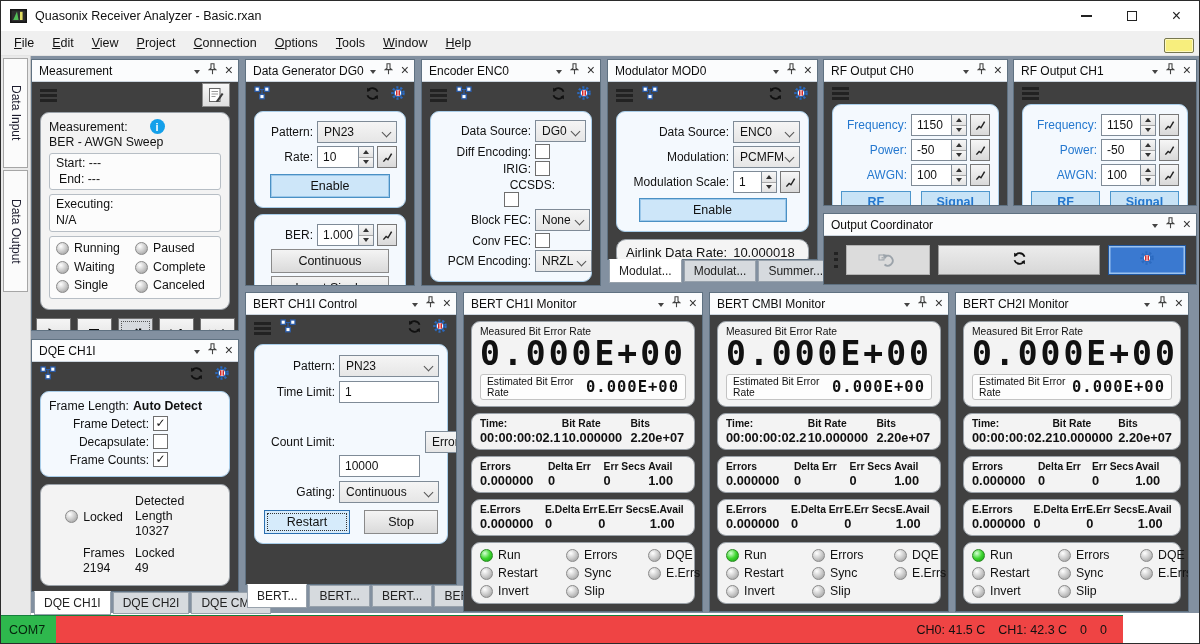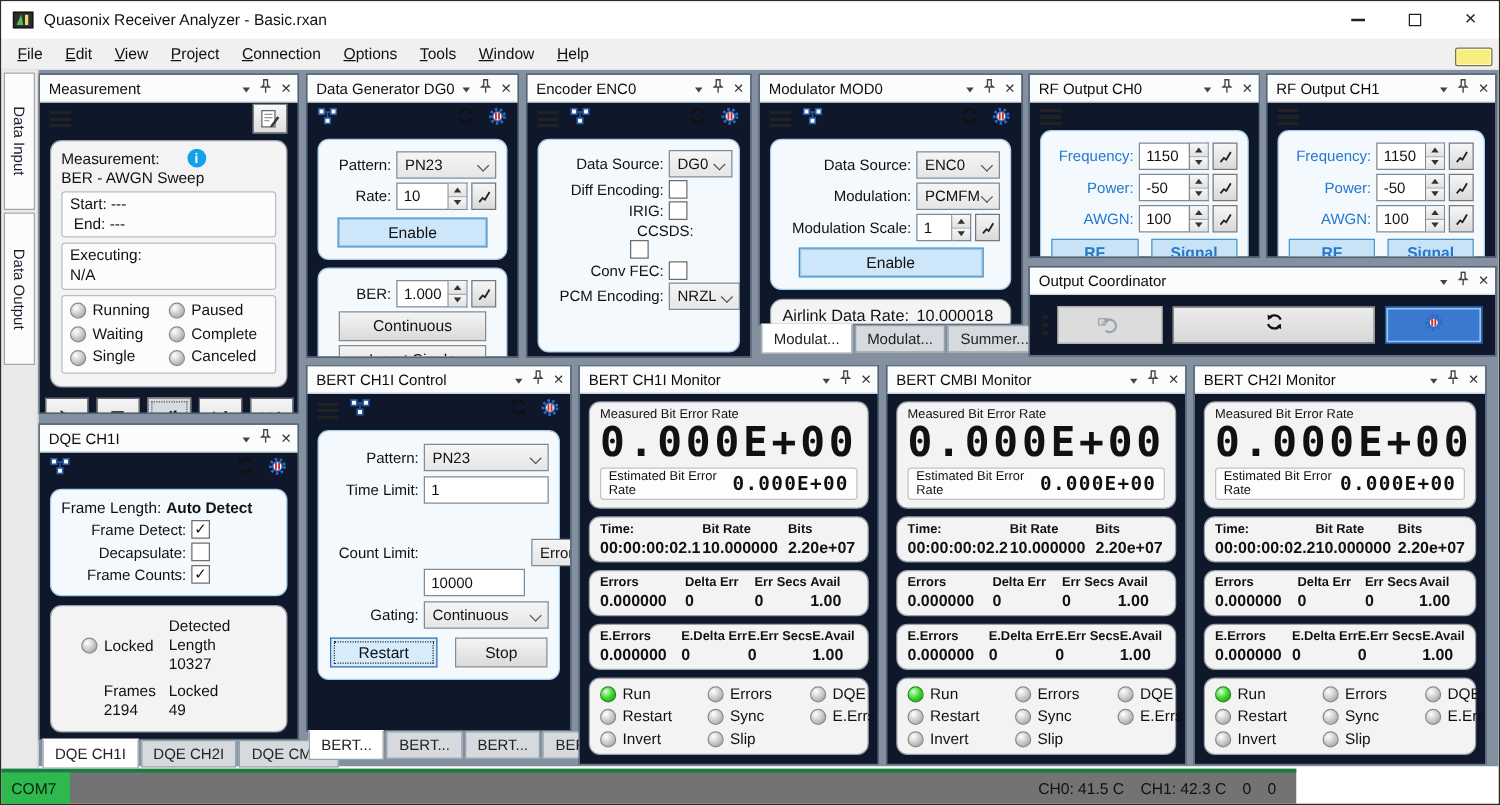--- a/index.html
+++ b/index.html
@@ -18,21 +18,21 @@
   .menu-item{padding:0 9px;font-size:12.5px;height:100%;display:flex;align-items:center;}
   .menu-item>span{display:block;}
   .menu-item>span::first-letter{text-decoration:underline;}
   .menu-indicator{position:absolute;right:5px;bottom:2px;width:28px;height:13px;background:#f7ee7d;border:1px solid #77774f;border-radius:2px;box-shadow:inset 0 0 0 1px #fdf9c0;}
   .workspace{position:absolute;left:0;top:55px;right:0;bottom:30px;background:#8290a0;}
   
   .leftstrip{position:absolute;left:0;top:55px;width:30px;height:559px;background:#e9e9e9;border-right:1px solid #c6c6c6;box-sizing:border-box;}
   .vtab{position:absolute;left:2px;width:25px;background:#fbfbfb;border:1px solid #a6a6a6;box-sizing:border-box;
         writing-mode:vertical-rl;display:flex;align-items:center;justify-content:center;font-size:12px;color:#1c1c2e;}
   
-  .panel{position:absolute;border:1px solid #5f7181;background:#0f172a;display:flex;flex-direction:column;box-sizing:border-box;}
+  .panel{position:absolute;border:1px solid #5f7181;background:#404040;display:flex;flex-direction:column;box-sizing:border-box;}
   .ptitle{height:21px;flex:none;background:#fbfcfd;border-bottom:1px solid #ccd5de;display:flex;align-items:center;padding:0 5px 0 7px;font-size:12px;color:#0d0d0d;}
   .ticons{margin-left:auto;display:flex;align-items:center;gap:8px;}
   .caret{width:0;height:0;border-top:4px solid #444;border-left:3.5px solid transparent;border-right:3.5px solid transparent;margin-top:2px;}
   .closex{font-size:14px;line-height:1;color:#333;margin-top:-1px;}
   .pbody{flex:1;display:flex;flex-direction:column;overflow:hidden;}
   .ptools{height:26px;flex:none;display:flex;align-items:center;padding:0 8px;gap:9px;}
   .tright{margin-left:auto;display:flex;gap:10px;align-items:center;}
   .hamb{width:17px;height:13px;background:repeating-linear-gradient(#222 0 2.6px,transparent 2.6px 5.2px);}
   .toolbtn{width:26px;height:22px;border:1px solid #8a8a8a;background:linear-gradient(#f7f7f7,#dedede);display:flex;align-items:center;justify-content:center;}
   
@@ -93,21 +93,21 @@
   
   .ocbody{display:flex;align-items:center;gap:8px;padding:9px 10px;}
   .ocbtn{height:30px;border:1px solid #9a9a9a;background:linear-gradient(#ececec,#d7d7d7);display:flex;align-items:center;justify-content:center;box-sizing:border-box;flex:none;}
   .ocbtn.disabled{background:#dcdcdc;border-color:#b3b3b3;}
   .ocbtn.active{background:#3a79d0;border-color:#2057a0;box-shadow:inset 0 0 0 1.5px #9cc3ef;}
   
   .tabstrip{position:absolute;display:flex;gap:2px;}
   .tab{height:22px;padding:0 9px;display:flex;align-items:center;font-size:12px;background:#d6dade;border:1px solid #98a2ac;color:#222;box-sizing:border-box;}
   .tab.active{background:#fff;height:24px;margin-top:-1px;border-top-color:#fff;position:relative;z-index:2;}
   
-  .statusbar{position:absolute;left:0;top:614px;width:1036px;height:29px;background:#737373;display:flex;align-items:center;box-sizing:border-box;border-top:3px solid #15803d;}
+  .statusbar{position:absolute;left:0;top:614px;width:1122px;height:29px;background:#ef4444;display:flex;align-items:center;box-sizing:border-box;border-top:1px solid #15803d;}
   .combadge{width:55px;height:100%;background:#2eb84d;display:flex;align-items:center;padding-left:8px;font-size:12.5px;color:#06230c;box-sizing:border-box;}
   .statusright{margin-left:auto;display:flex;align-items:center;padding-right:12px;font-size:12.5px;gap:0;}
   .statusright span{margin-left:13px;}
   .centered{justify-content:center;}
 </style>
 </head>
 <body>
 
 <div class="titlebar">
   <span class="appicon">
@@ -534,20 +534,26 @@
         </div>
       <div class="frow" style="margin:2px 0;">
           <span class="flabel w92">IRIG:</span>
           <span class="cb"></span>
         </div>
       <div class="frow" style="margin:2px 0;flex-direction:column;">
           <span class="flabel w92">CCSDS:</span>
           <span class="cb"></span>
         </div>
       <div class="frow" style="margin:2px 0;">
+        <span class="flabel w92">Block FEC:</span>
+        <span class="combo" style="width:72px;">
+            <span>None</span>
+          </span>
+      </div>
+      <div class="frow" style="margin:2px 0;">
           <span class="flabel w92">Conv FEC:</span>
           <span class="cb"></span>
         </div>
       <div class="frow" style="margin:2px 0;">
         <span class="flabel w92">PCM Encoding:</span>
         <span class="combo" style="width:72px;">
             <span>NRZL</span>
           </span>
       </div>
     </div>

